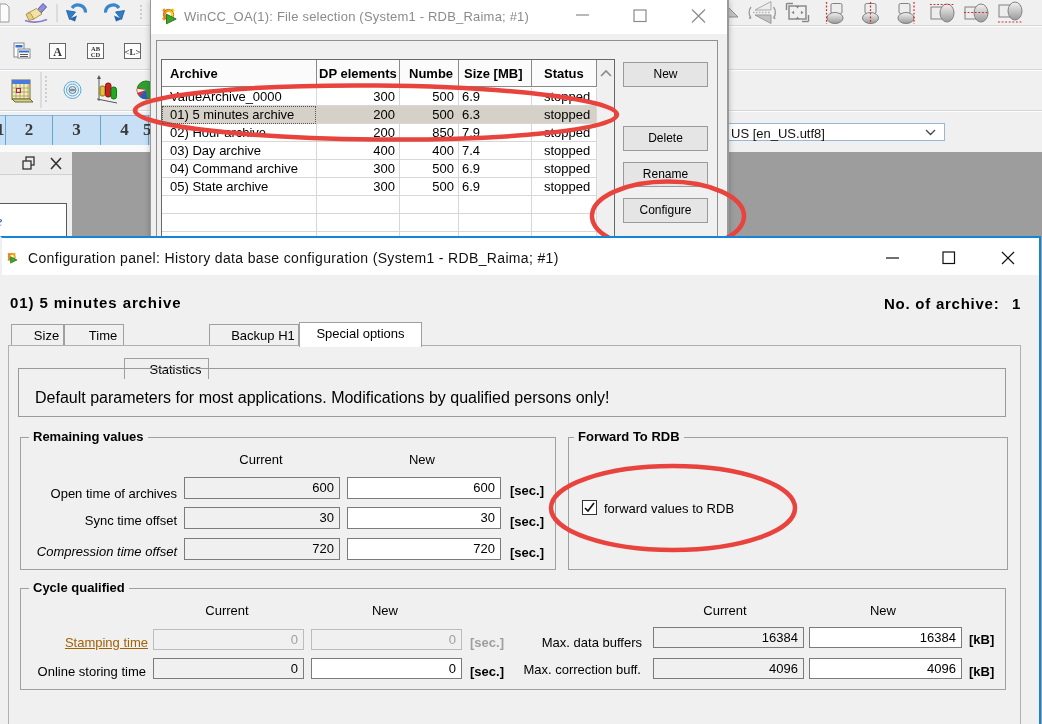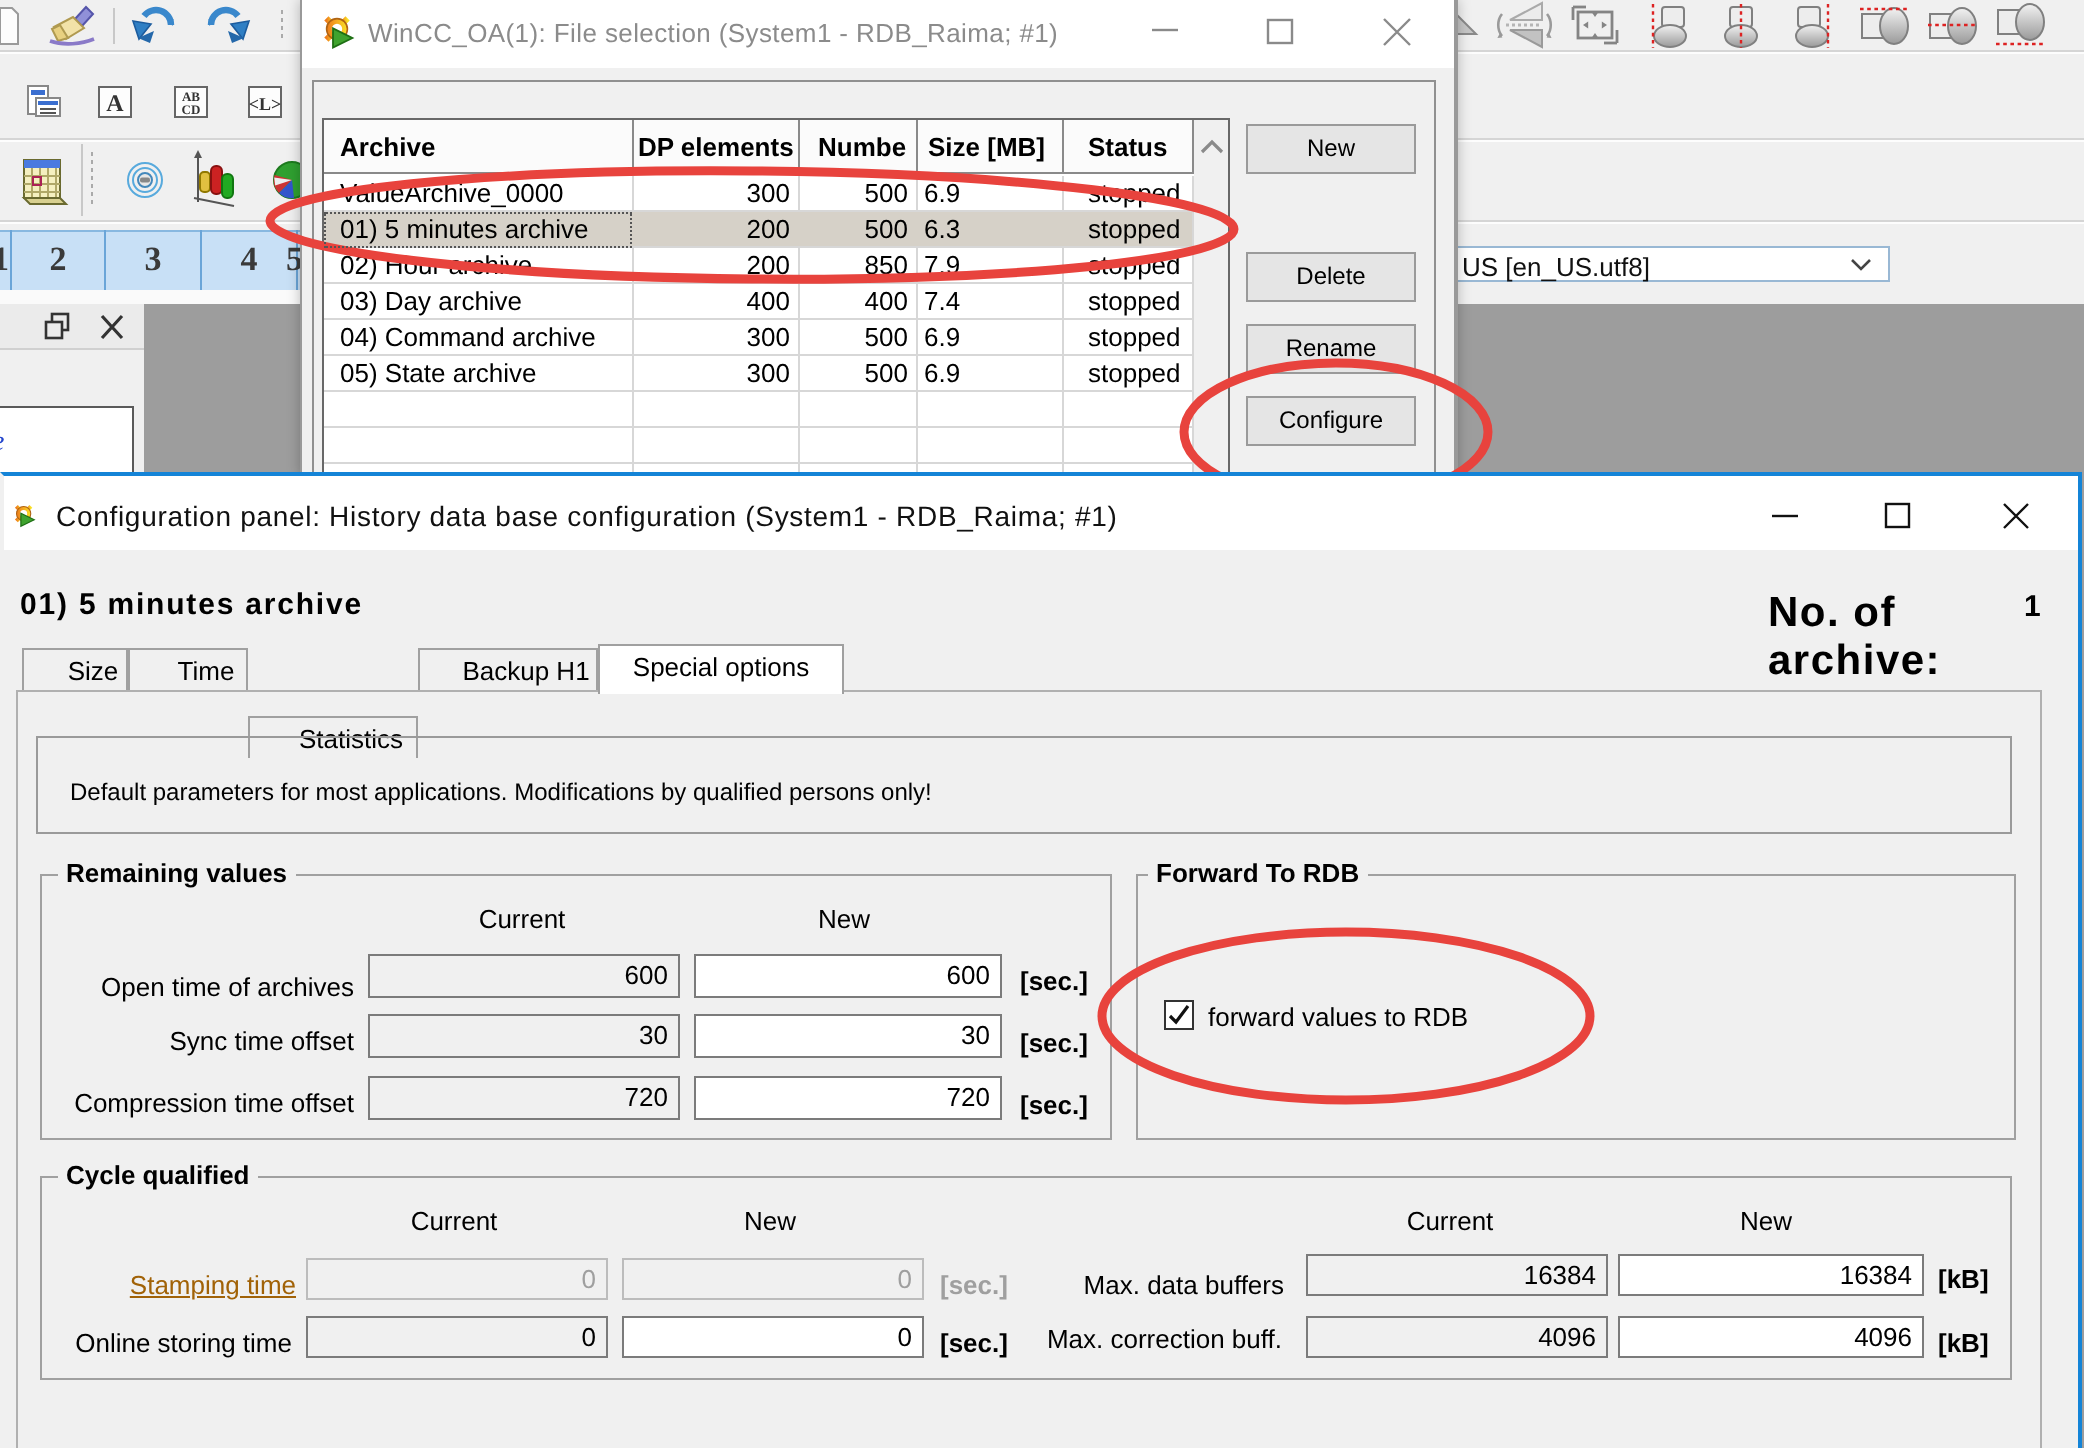--- a/index.html
+++ b/index.html
@@ -368,47 +368,47 @@
   <div class="abs" style="left:26px;top:12px;font-size:14px;letter-spacing:0.35px;color:#111;">Configuration panel: History data base configuration (System1 - RDB_Raima; #1)</div>
   <svg class="abs" style="left:880px;top:8px;" width="145" height="22" viewBox="0 0 145 22">
     <g stroke="#111" stroke-width="1.2" fill="none">
       <line x1="4" y1="12" x2="17" y2="12"></line>
       <rect x="61" y="6" width="11.5" height="11.5"></rect>
       <path d="M120 6 L132 18 M132 6 L120 18"></path>
     </g>
   </svg>
 
   <div class="abs" style="left:8px;top:56px;font-size:15px;font-weight:bold;letter-spacing:0.9px;">01) 5 minutes archive</div>
-  <div class="abs" style="left:882px;top:57px;font-size:21px;font-weight:bold;letter-spacing:0.75px;">No. of archive:</div>
+  <div class="abs" style="left:882px;top:57px;font-size:15px;font-weight:bold;letter-spacing:0.75px;">No. of archive:</div>
   <div class="abs" style="left:1010px;top:57px;font-size:15px;font-weight:bold;">1</div>
 
   <div class="abs" style="left:6px;top:107px;width:1013px;height:381px;border:1px solid #b0b0b0;border-bottom:none;background:#f0f0f0;"></div>
 
   <div class="abs tab" style="left:9px;top:85.5px;width:53px;">Size</div>
   <div class="abs tab" style="left:62px;top:85.5px;width:60px;">Time</div>
   <div class="abs tab" style="left:122px;top:85.5px;width:85px;margin-top:34px;">Statistics</div>
   <div class="abs tab" style="left:207px;top:85.5px;width:90px;">Backup H1</div>
   <div class="abs tabact" style="left:297px;top:84px;width:123px;">Special options</div>
 
   <div class="abs" style="left:16px;top:130px;width:988px;height:49px;border:1px solid #9a9a9a;"></div>
-  <div class="abs" style="left:33px;top:151px;font-size:12px;">Default parameters for most applications. Modifications by qualified persons only!</div>
+  <div class="abs" style="left:33px;top:151px;font-size:16px;">Default parameters for most applications. Modifications by qualified persons only!</div>
 
   <div class="abs" style="left:18px;top:199px;width:536px;height:133px;border:1px solid #a0a0a0;"></div>
   <div class="abs glab" style="left:27px;top:192px;">Remaining values</div>
   <div class="abs" style="left:210px;top:214px;width:98px;text-align:center;">Current</div>
   <div class="abs" style="left:371px;top:214px;width:98px;text-align:center;">New</div>
   <div class="abs fld cur" style="left:182px;top:239px;width:156px;height:22px;">600</div>
   <div class="abs fld new" style="left:345px;top:239px;width:154px;height:22px;">600</div>
   <div class="abs fld cur" style="left:182px;top:269px;width:156px;height:22px;">30</div>
   <div class="abs fld new" style="left:345px;top:269px;width:154px;height:22px;">30</div>
   <div class="abs fld cur" style="left:182px;top:300px;width:156px;height:22px;">720</div>
   <div class="abs fld new" style="left:345px;top:300px;width:154px;height:22px;">720</div>
   <div class="abs rlab" style="left:15px;top:248px;width:160px;">Open time of archives</div>
   <div class="abs rlab" style="left:15px;top:275px;width:160px;">Sync time offset</div>
-  <div class="abs rlab" style="left:15px;top:306px;width:160px;">Compression time offset</div>
+  <div class="abs rlab" style="left:15px;top:306px;width:160px;font-style:italic;">Compression time offset</div>
   <div class="abs sec" style="left:508px;top:245px;">[sec.]</div>
   <div class="abs sec" style="left:508px;top:276px;">[sec.]</div>
   <div class="abs sec" style="left:508px;top:307px;">[sec.]</div>
 
   <div class="abs" style="left:566px;top:199px;width:440px;height:133px;border:1px solid #a0a0a0;"></div>
   <div class="abs glab" style="left:572px;top:192px;">Forward To RDB</div>
   <div class="abs" style="left:580px;top:262px;width:15px;height:15px;background:#fff;border:1px solid #333;"></div>
   <svg class="abs" style="left:582px;top:264px;" width="12" height="11">
       <path d="M1 6 L4 9 L10 1" fill="none" stroke="#111" stroke-width="1.6"></path>
     </svg>

